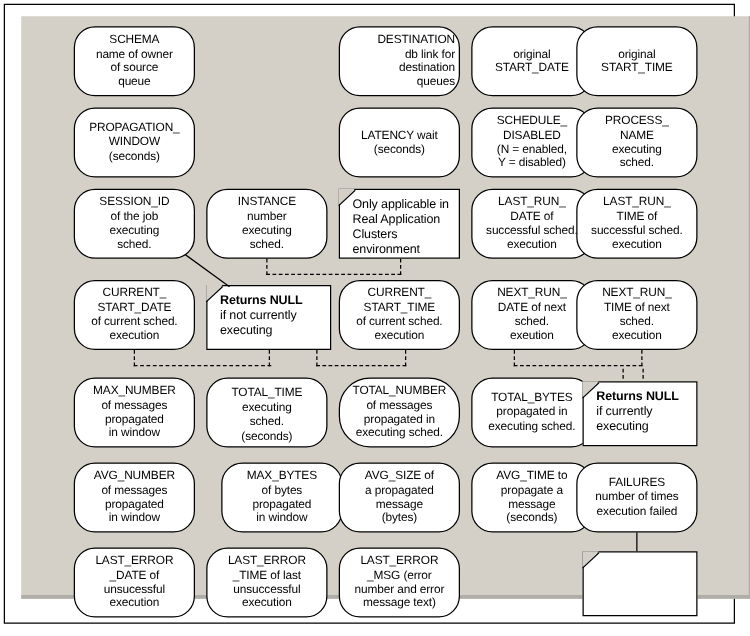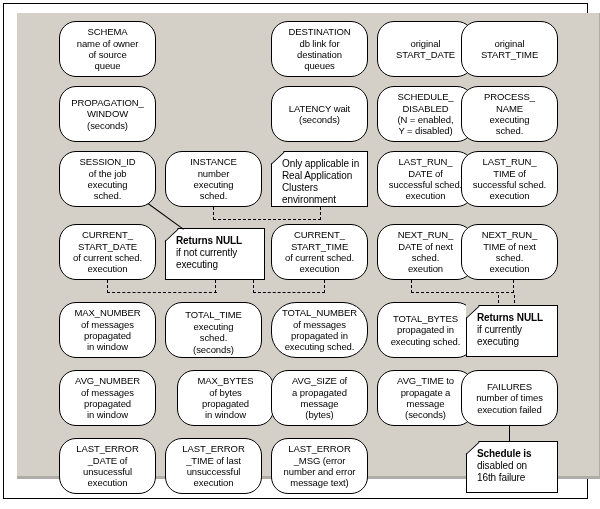--- a/index.html
+++ b/index.html
@@ -117,21 +117,21 @@
 </head>
 <body>
 
 <div id="screen">
   <div id="outer-frame">
     <div id="panel">
 
       <div class="node" style="left:42px; top:8px; width:97px; height:56px;">
         <span class="txt">SCHEMA<br>name of owner<br>of source<br>queue</span>
       </div>
-      <div class="node" style="left:254px; top:8px; width:97px; height:56px;">
+      <div class="node" style="left:254px; top:8px; width:97px; height:56px;text-align:right;">
         <span class="txt">DESTINATION<br>db link for<br>destination<br>queues</span>
       </div>
       <div class="node" style="left:360px; top:8px; width:97px; height:56px;">
         <span class="txt">original<br>START_DATE</span>
       </div>
       <div class="node" style="left:444px; top:8px; width:97px; height:56px;">
         <span class="txt">original<br>START_TIME</span>
       </div>
 
       <div class="node" style="left:42px; top:73px; width:97px; height:56px;">
@@ -246,18 +246,17 @@
       </div>
       <div class="node" style="left:148px; top:425px; width:97px; height:56px;">
         <span class="txt">LAST_ERROR<br>_TIME of last<br>unsuccessful<br>execution</span>
       </div>
       <div class="node" style="left:254px; top:425px; width:97px; height:56px;">
         <span class="txt">LAST_ERROR<br>_MSG (error<br>number and error<br>message text)</span>
       </div>
       <div class="note" style="left:449px; top:428px; width:92px; height:52px;">
         <span class="fold"></span>
         <span class="fold-line"></span>
-        <span class="txt"><b>Schedule is</b><br>disabled on<br>16th failure</span>
       </div>
 
     </div>
   </div>
 </div>
 
 </body></html>

